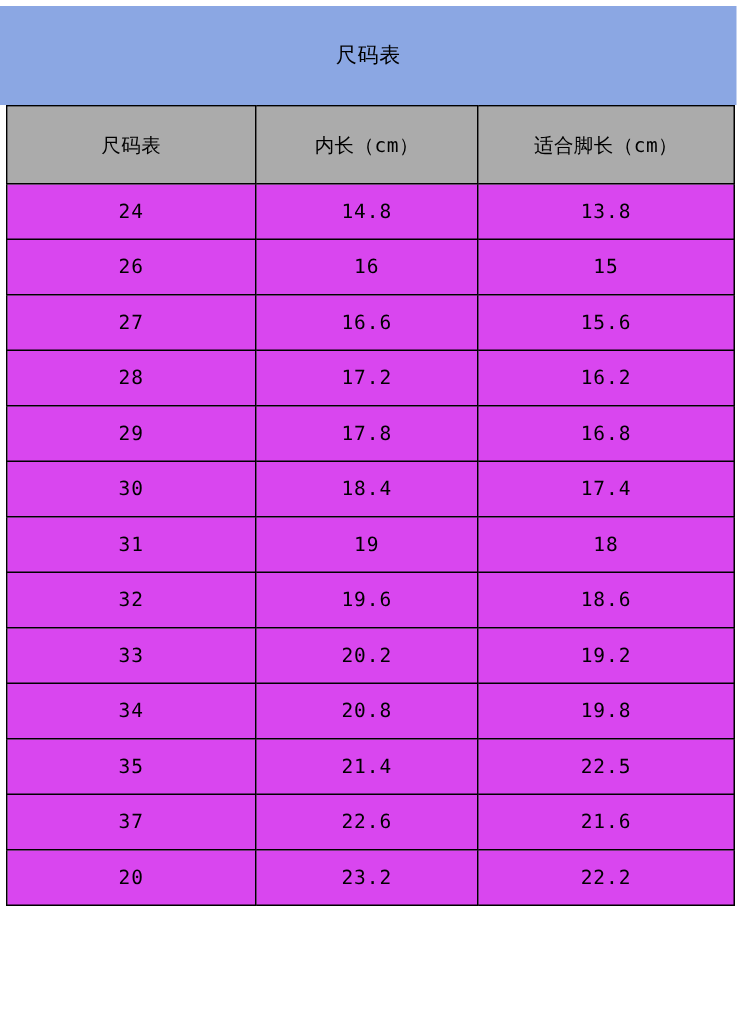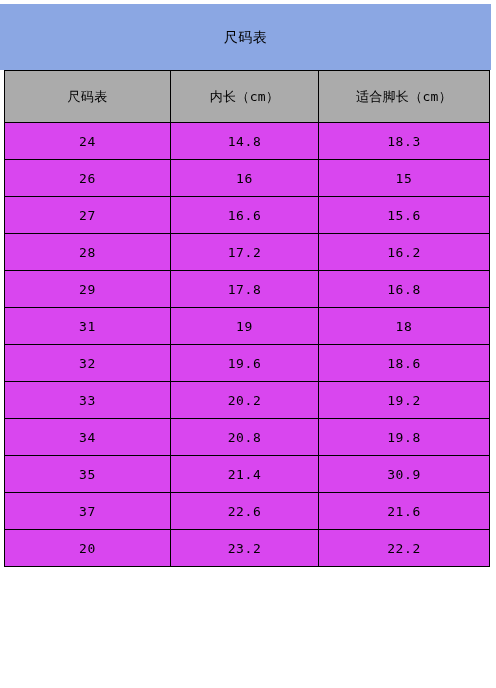--- a/index.html
+++ b/index.html
@@ -98,41 +98,46 @@
       <tr>
         <th>尺码表</th>
         <th>内长（cm）</th>
         <th>适合脚长（cm）</th>
       </tr>
     </thead>
     <tbody id="table-body">
         <tr>
           <td>24</td>
           <td>14.8</td>
-          <td>18.3</td>
+          <td>13.8</td>
         </tr>
         <tr>
           <td>26</td>
           <td>16</td>
           <td>15</td>
         </tr>
         <tr>
           <td>27</td>
           <td>16.6</td>
           <td>15.6</td>
         </tr>
         <tr>
           <td>28</td>
           <td>17.2</td>
           <td>16.2</td>
         </tr>
         <tr>
           <td>29</td>
           <td>17.8</td>
           <td>16.8</td>
+        </tr>
+        <tr>
+          <td>30</td>
+          <td>18.4</td>
+          <td>17.4</td>
         </tr>
         <tr>
           <td>31</td>
           <td>19</td>
           <td>18</td>
         </tr>
         <tr>
           <td>32</td>
           <td>19.6</td>
           <td>18.6</td>
@@ -143,21 +148,21 @@
           <td>19.2</td>
         </tr>
         <tr>
           <td>34</td>
           <td>20.8</td>
           <td>19.8</td>
         </tr>
         <tr>
           <td>35</td>
           <td>21.4</td>
-          <td>30.9</td>
+          <td>22.5</td>
         </tr>
         <tr>
           <td>37</td>
           <td>22.6</td>
           <td>21.6</td>
         </tr>
         <tr>
           <td>20</td>
           <td>23.2</td>
           <td>22.2</td>

